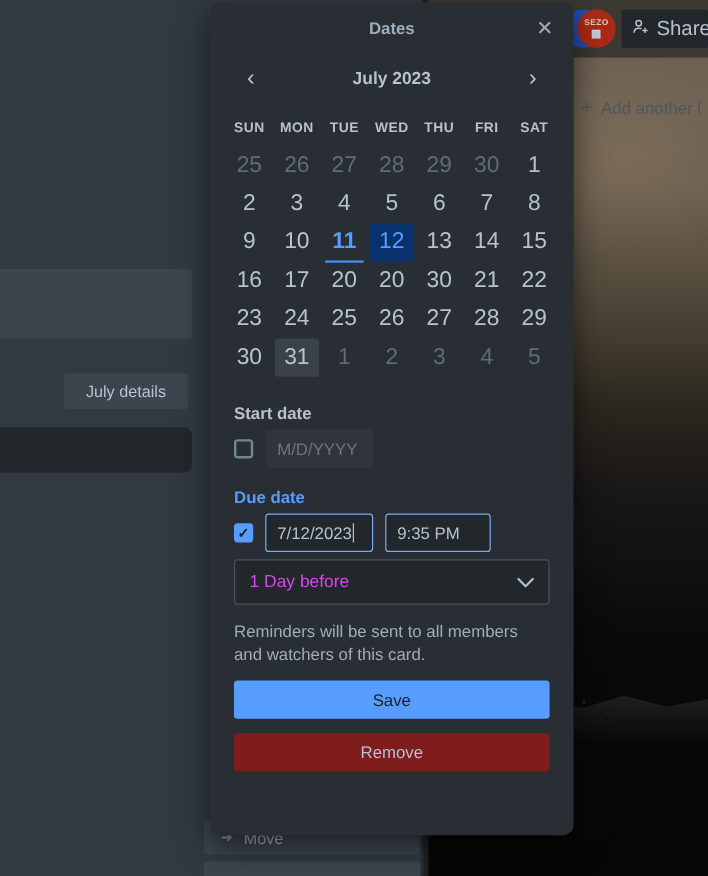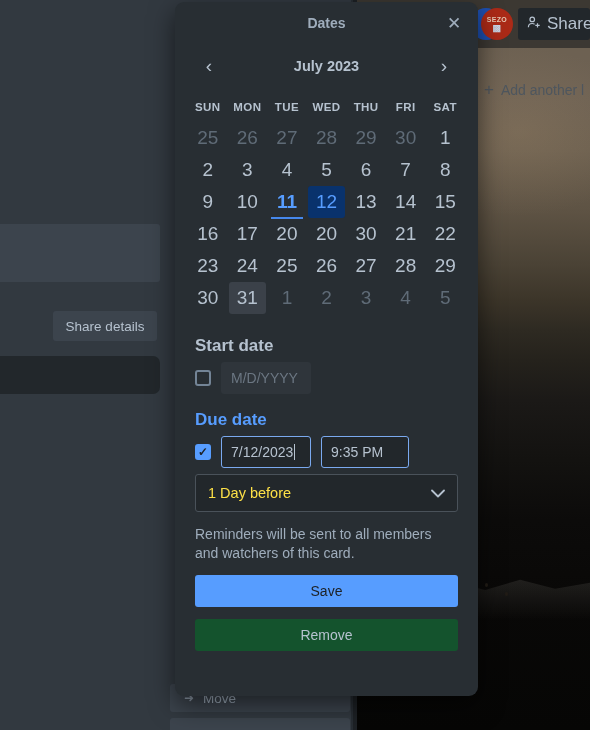--- a/index.html
+++ b/index.html
@@ -146,21 +146,21 @@
   .day-cell.muted .day-num { color: #5f6b77; }
   .day-cell.selected .day-num { background: #09326c; color: #579dff; }
   .day-cell.hovered .day-num { background: #3b4149; color: #b6c2cf; }
   .day-cell.today .day-num { color: #579dff; font-weight: 700; }
   .day-cell.today::after {
     content: ""; position: absolute; left: 3px; right: 3px; bottom: -1px;
     height: 2px; background: #4688ec;
   }
 
   .form { padding: 22px 20px 0 20px; }
-  .field-label { font-size: 17px; font-weight: 700; color: #b6c2cf; margin-bottom: 6px; }
+  .field-label { font-size: 14px; font-weight: 700; color: #b6c2cf; margin-bottom: 6px; }
   .field-label.blue { color: #579dff; }
   .field-row { display: flex; align-items: center; gap: 10px; }
 
   .cb {
     width: 16px; height: 16px; border-radius: 3px;
     border: 2px solid #738496; background: transparent; flex: 0 0 auto;
   }
   .cb.checked {
     background: #579dff; border-color: #579dff;
     display: flex; align-items: center; justify-content: center;
@@ -178,51 +178,51 @@
   .txtbox.date-w { width: 90px; }
   .txtbox.time-w { width: 88px; }
   .caret {
     display: inline-block; width: 1px; height: 16px; background: #b6c2cf; margin-left: 1px;
   }
 
   .select {
     margin-top: 6px; height: 38px; border-radius: 3px;
     background: #22272b; border: 1px solid #4a525a;
     display: flex; align-items: center; justify-content: space-between;
-    padding: 0 12px; color: #fde047; font-size: 14.5px;
+    padding: 0 12px; color: #d946ef; font-size: 14.5px;
   }
   .select .chevd { color: #b6c2cf; font-size: 13px; }
 
   .hint {
     margin-top: 13px; color: #9fadbc; font-size: 14px; line-height: 19px;
   }
 
   .btn {
     margin-top: 12px; height: 32px; border-radius: 3px;
     display: flex; align-items: center; justify-content: center;
     font-size: 14px;
   }
   .btn.primary { background: #579dff; color: #1d2125; }
-  .btn.secondary { background: #14532d; color: #b6c2cf; }
+  .btn.secondary { background: #7f1d1d; color: #b6c2cf; }
 </style>
 </head>
 <body>
 
 <div class="page">
 
   <div class="photo-bg"></div>
   <div class="photo-haze"></div>
   <div class="photo-ridge"></div>
   <div class="photo-dot" style="left:505px;top:592px;"></div>
   <div class="photo-dot" style="left:485px;top:583px;"></div>
 
   <div class="left-panel"></div>
   <div class="panel-divider"></div>
   <div class="desc-box"></div>
-  <div class="show-details">Share details</div>
+  <div class="show-details">July details</div>
   <div class="dark-card"></div>
 
   <div class="board-top"></div>
   <div class="avatar-blue"></div>
   <div class="avatar-red">
     <span>SEZO</span>
     <span class="crest">▩</span>
   </div>
   <div class="share-btn">
     <span>

